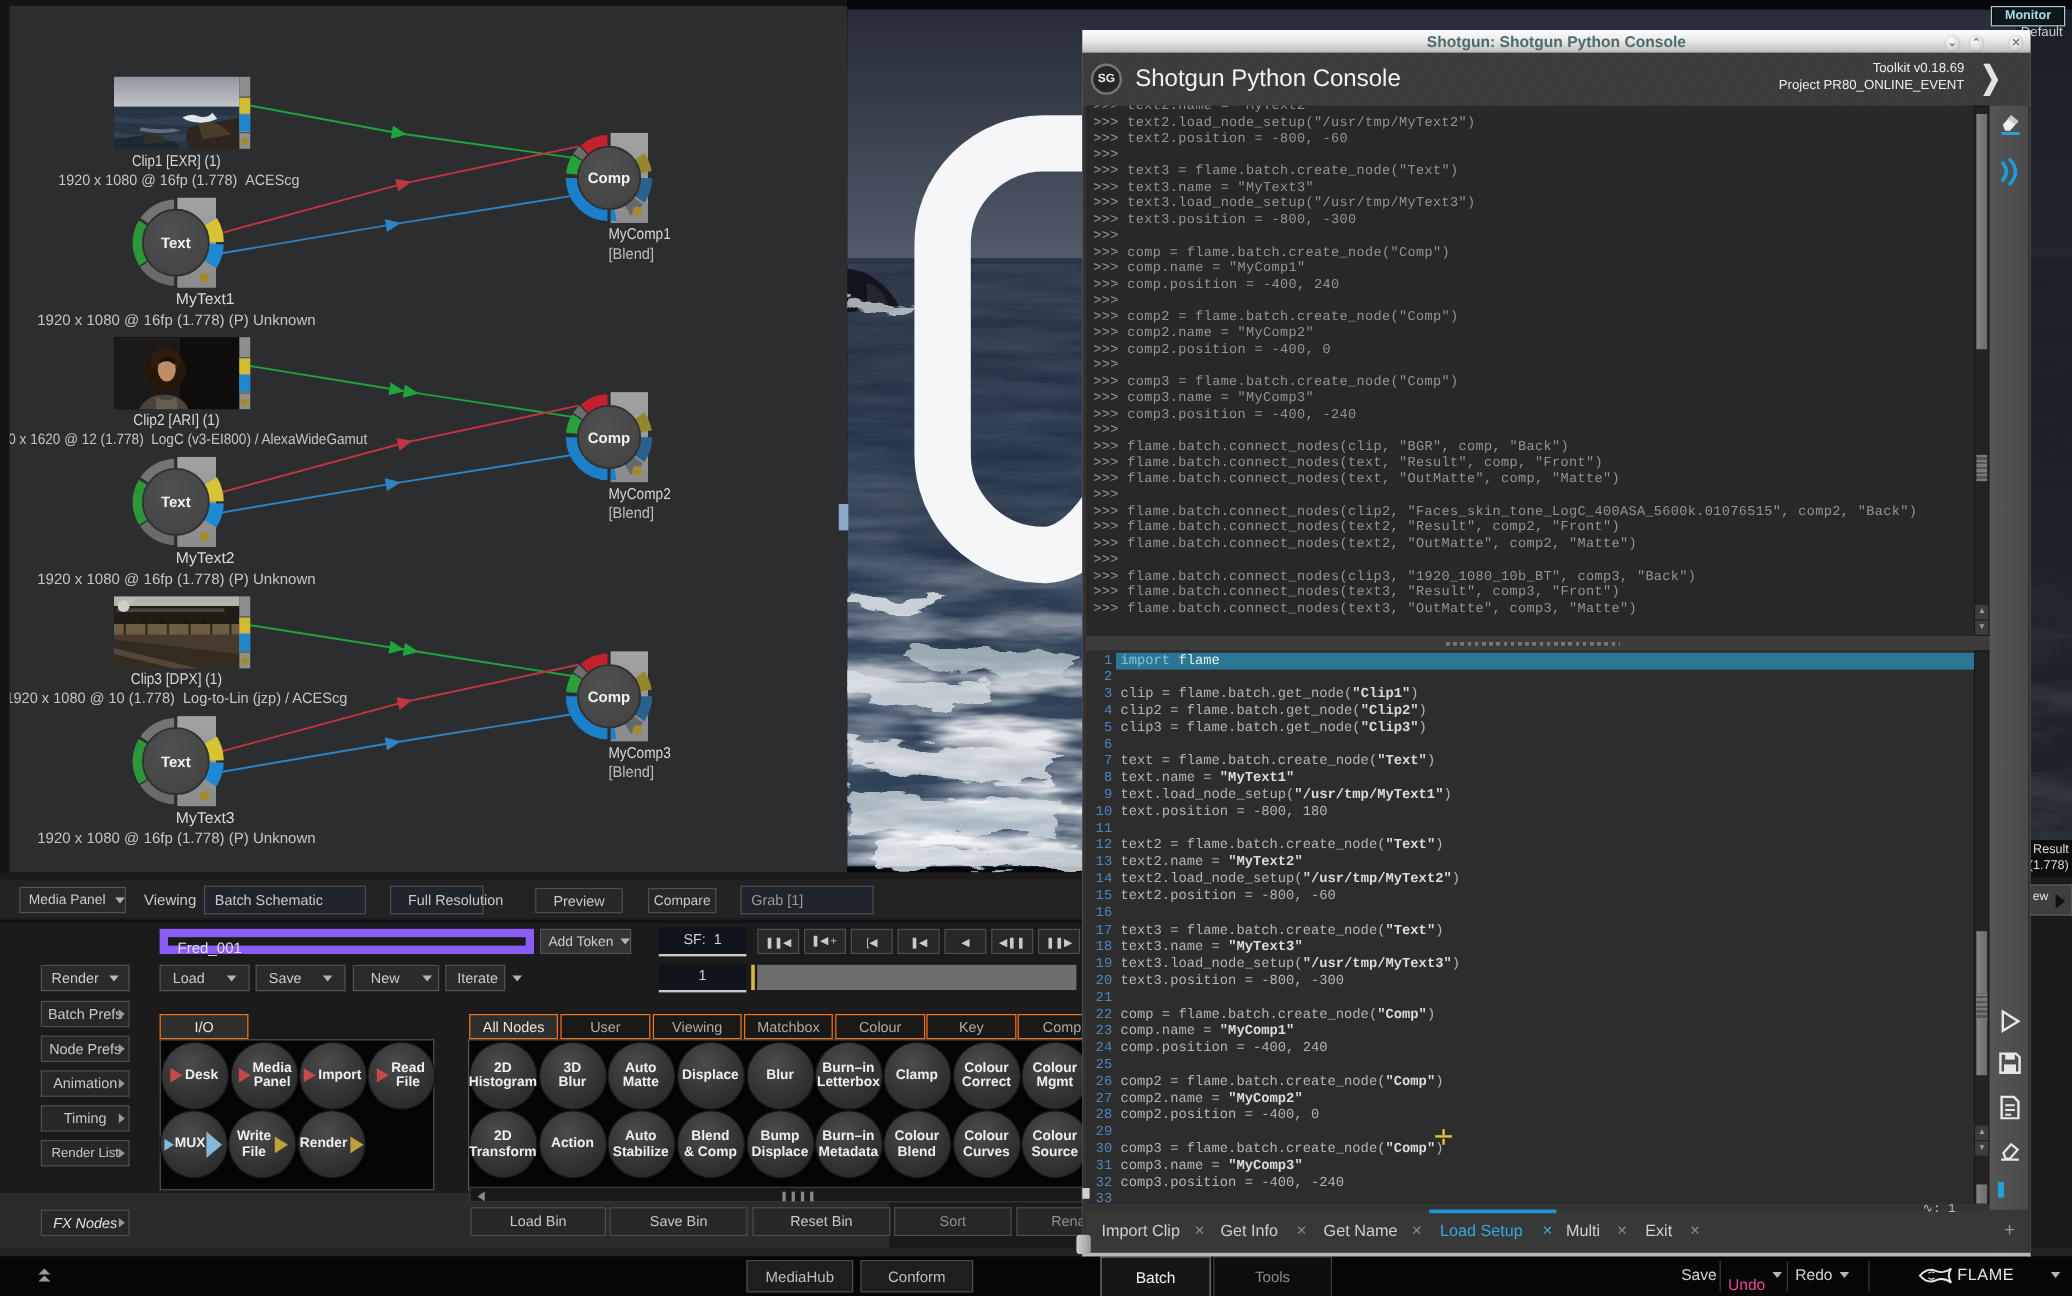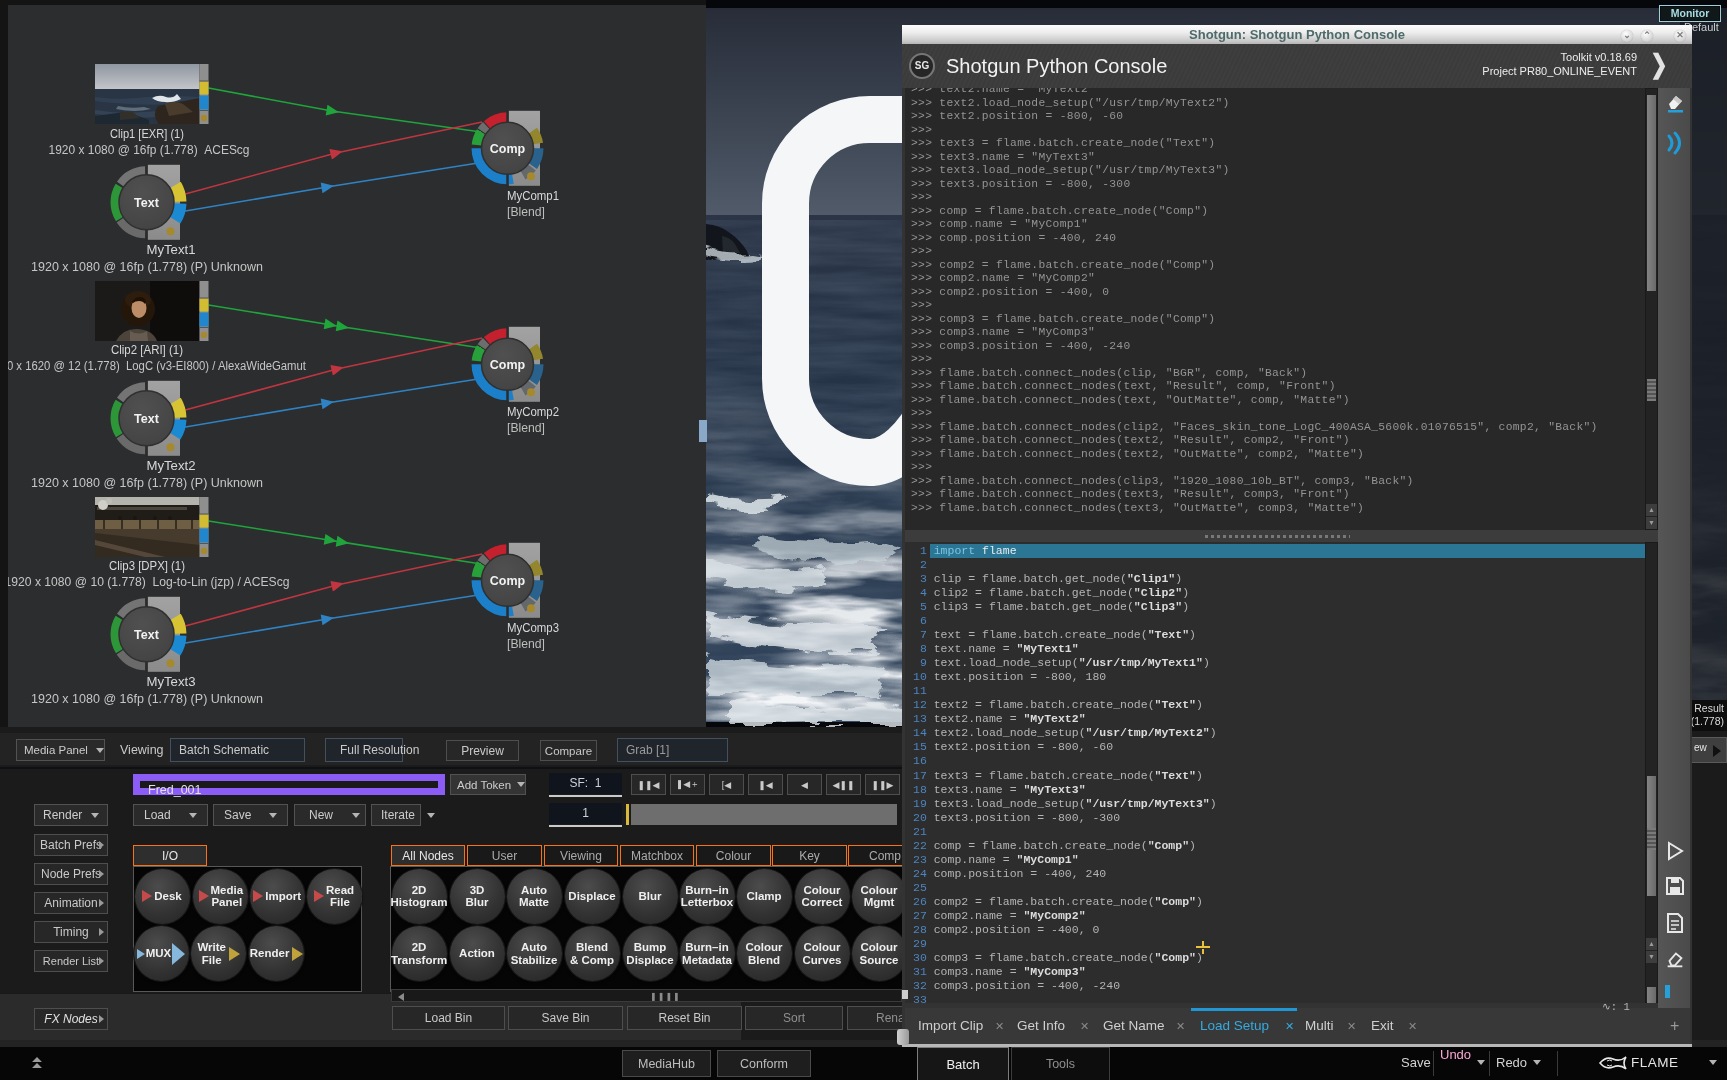--- a/index.html
+++ b/index.html
@@ -417,21 +417,21 @@
     <svg style="position:absolute;left:29px;top:8px;" width="16" height="16" viewBox="0 0 16 16">
       <path d="M3 7 L8 2 L13 7 z M3 13 L8 8 L13 13 z" fill="#9a9a9a"></path>
       </svg>
     <div class="bbtn" style="left:622px;width:89px;">MediaHub</div>
     <div class="bbtn" style="left:717px;width:94px;">Conform</div>
     <div class="bbtn" style="left:816px;width:94px;margin-top:40px;">Timeline</div>
     <div style="position:absolute;left:917px;top:0;width:92px;height:33px;background:#161616;border:1px solid #7d7d7d;border-bottom:none;box-sizing:border-box;color:#f0f0f0;font-size:13px;display:flex;align-items:center;justify-content:center;">Batch</div>
     <div style="position:absolute;left:1011px;top:0;width:99px;height:33px;background:#0d0d0d;border:1px solid #3c3c3c;border-bottom:none;box-sizing:border-box;color:#8f8f8f;font-size:12.5px;display:flex;align-items:center;justify-content:center;">Tools</div>
     <div style="position:absolute;left:1401px;top:8px;color:#d2d2d2;font-size:13px;">Save</div>
     <div style="position:absolute;left:1433px;top:4px;width:1px;height:25px;background:#3a3a3a;"></div>
-    <div style="position:absolute;left:1440px;top:0;color:#f9a8d4;font-size:13px;">Undo</div>
+    <div style="position:absolute;left:1440px;top:16px;color:#ec4899;font-size:13px;">Undo</div>
     <span class="caret" style="position:absolute;left:1477px;top:13px;"></span>
     <div style="position:absolute;left:1489px;top:4px;width:1px;height:25px;background:#3a3a3a;"></div>
     <div style="position:absolute;left:1496px;top:8px;color:#d2d2d2;font-size:13px;">Redo</div>
     <span class="caret" style="position:absolute;left:1533px;top:13px;"></span>
     <div style="position:absolute;left:1557px;top:4px;width:1px;height:25px;background:#3a3a3a;"></div>
     <svg style="position:absolute;left:1598px;top:6px;" width="30" height="20" viewBox="0 0 30 20">
       <path d="M2 10 Q8 3 15 6 Q22 9 28 4 Q24 10 28 16 Q22 11 15 14 Q8 17 2 10z" fill="none" stroke="#e8e8e8" stroke-width="1.6"></path>
       <path d="M9 8 q3 -2 5 0 M9 12 q3 2 5 0" stroke="#e8e8e8" stroke-width="1" fill="none"></path>
     </svg>
     <div style="position:absolute;left:1631px;top:8px;color:#e4e4e4;font-size:13.5px;letter-spacing:0.5px;">FLAME</div>

